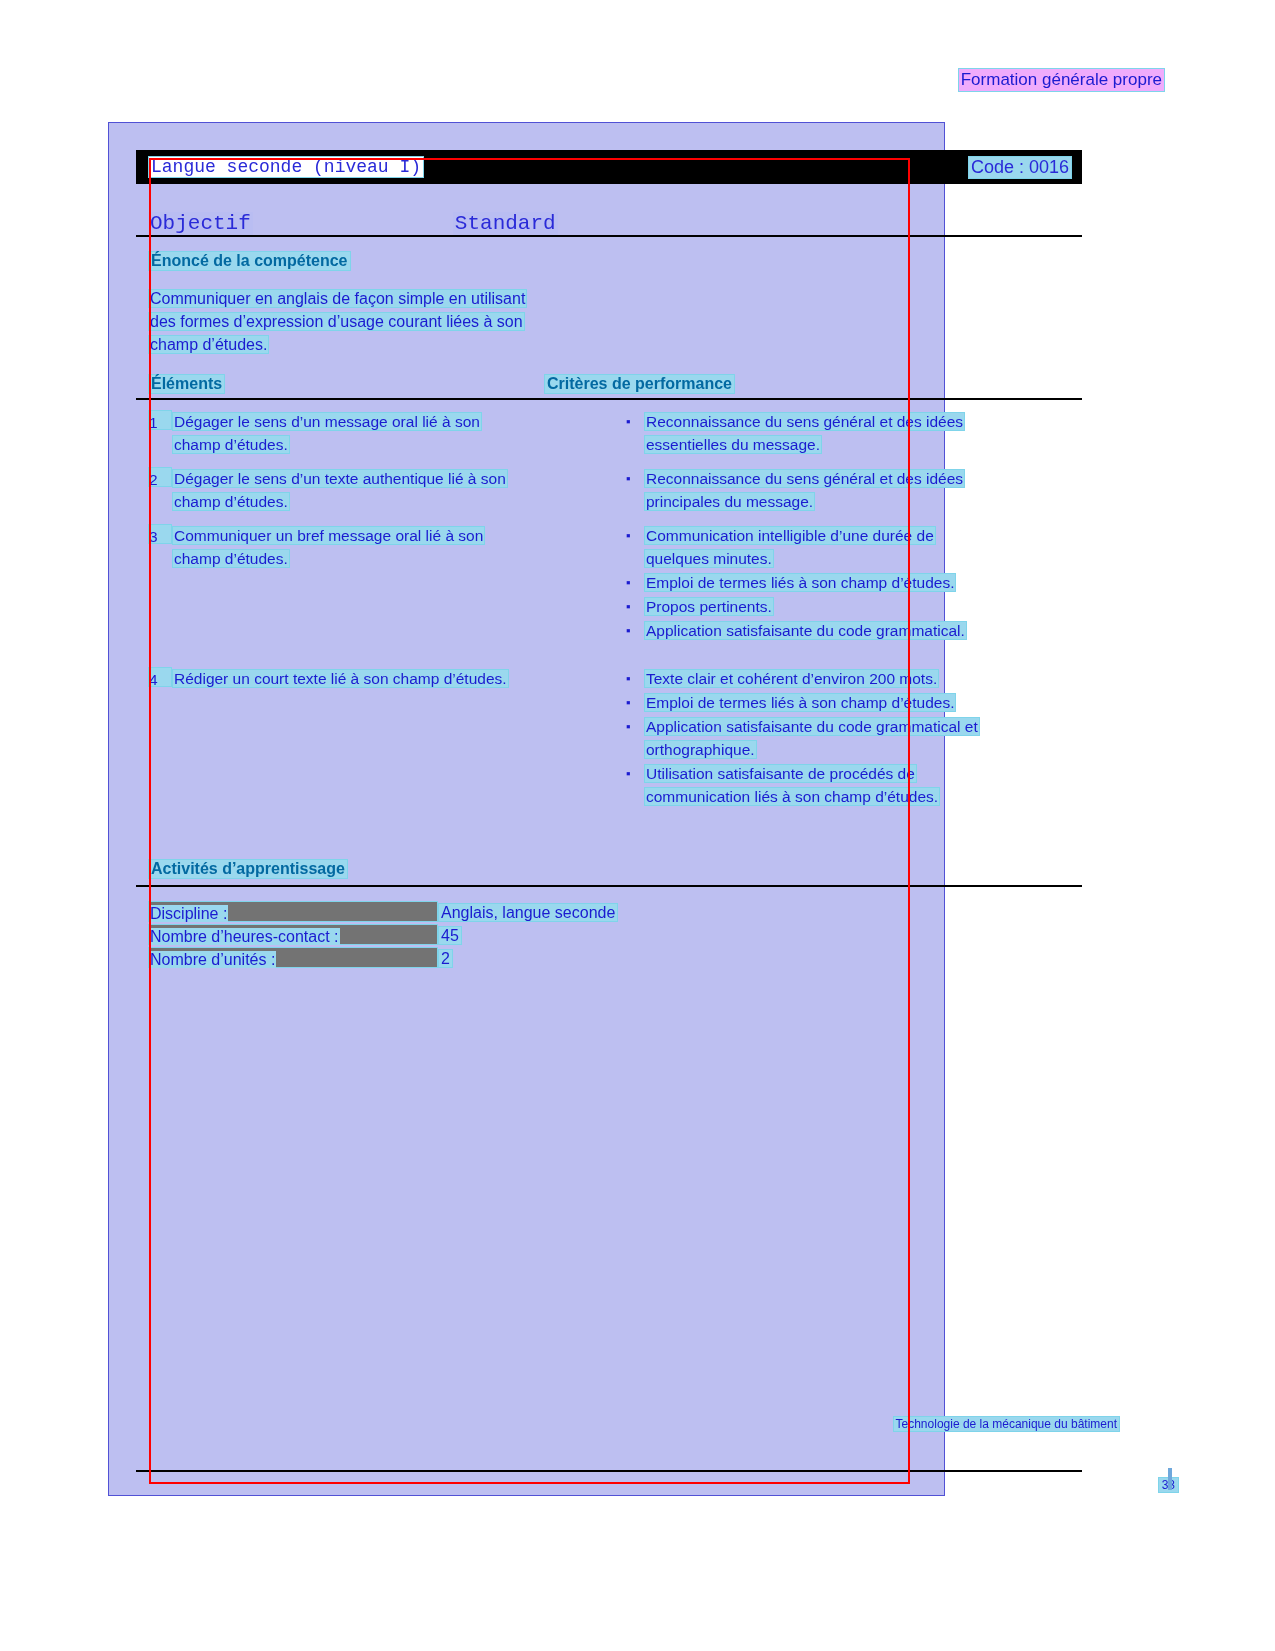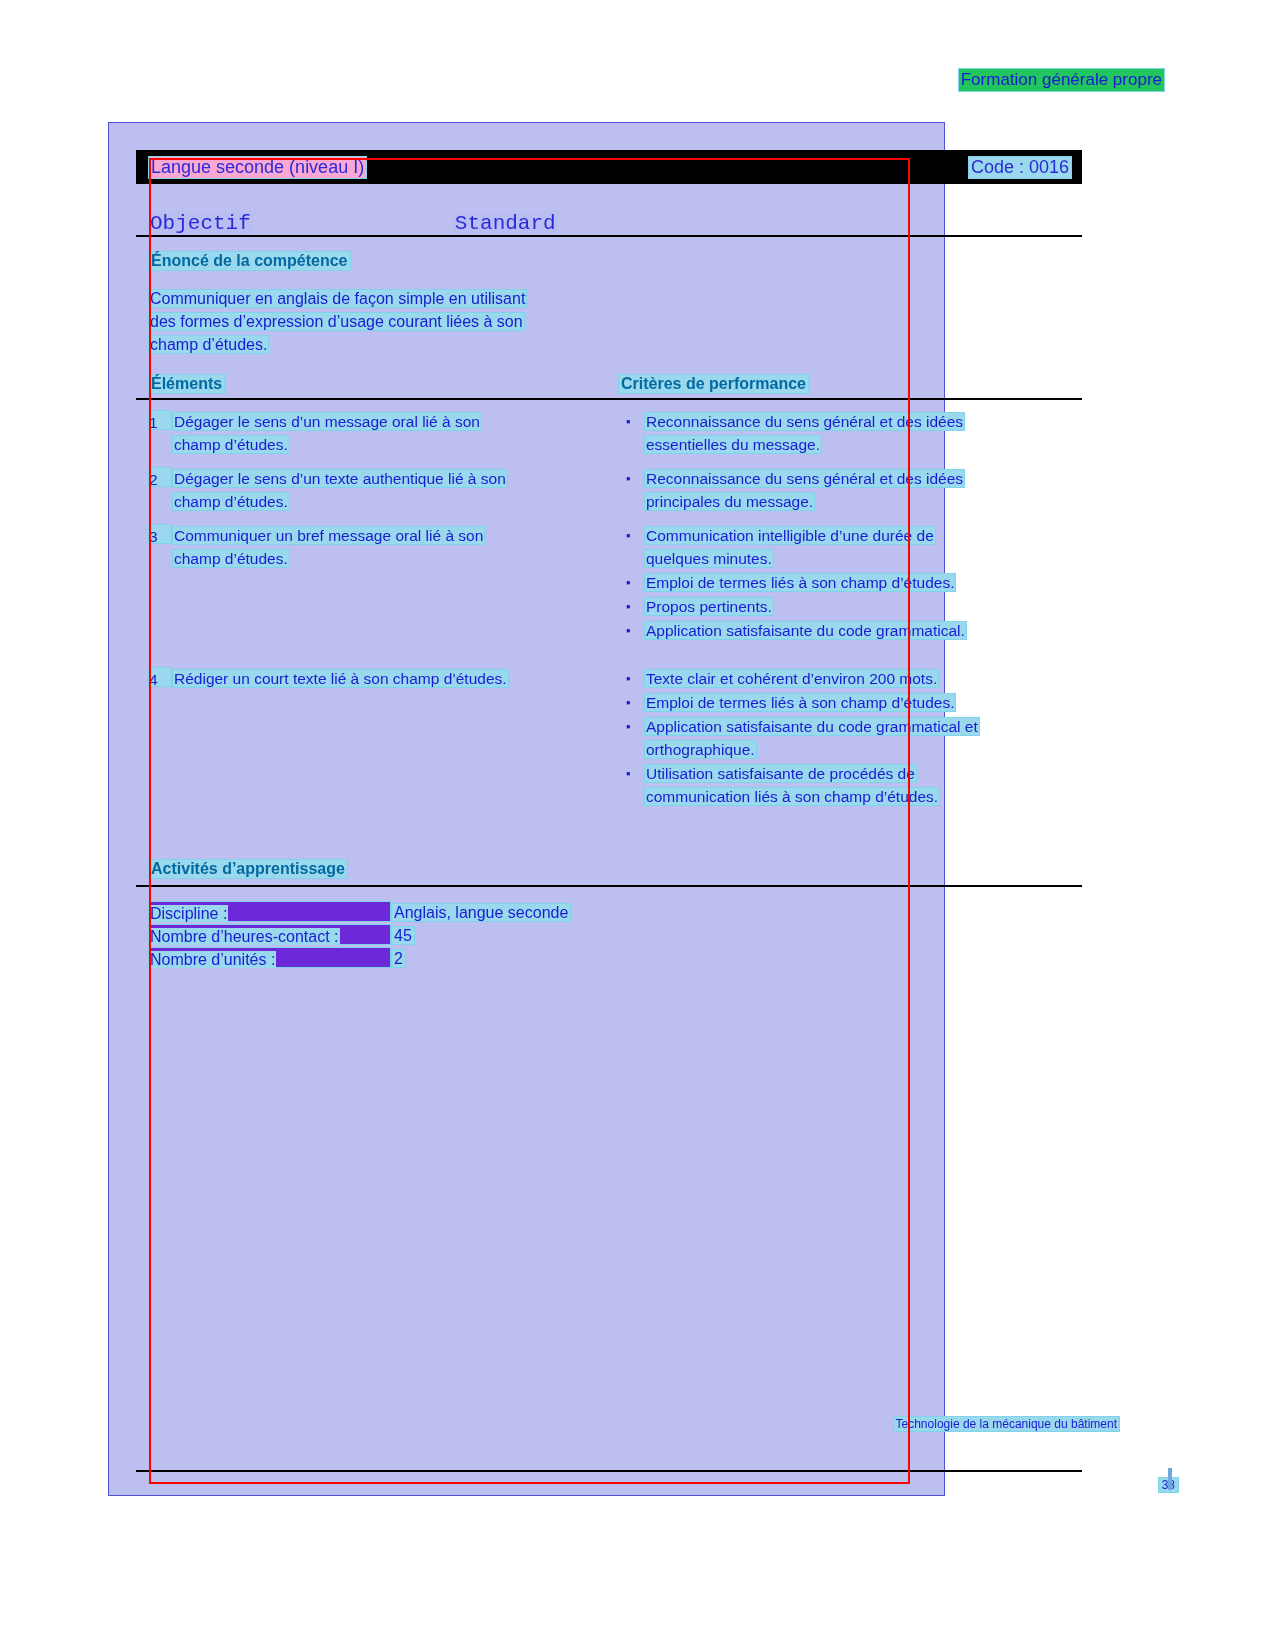--- a/index.html
+++ b/index.html
@@ -16,21 +16,21 @@
   }
 
   
   .running-head {
     position: absolute;
     top: 68px;
     right: 110px;
     font-family: "Liberation Sans", sans-serif;
     font-size: 17px;
     color: #1b1bd0;
-    background: #22c55e;
+    background: #f0abfc;
     padding: 1px 2px;
     white-space: nowrap;
     border: 1px solid #7fd4ea;
   }
 
   
   .selection-block {
     position: absolute;
     left: 108px;
     top: 122px;
@@ -68,24 +68,24 @@
     height: 34px;
     background: #000000;
     color: #ffffff;
     display: flex;
     align-items: center;
     justify-content: space-between;
     padding: 0 10px 0 12px;
     box-sizing: border-box;
   }
   .title-bar .course-title {
-    font-family: Liberation Sans, sans-serif;
+    font-family: Liberation Mono, monospace;
     font-size: 18px;
     color: #2a2ad8;
-    background: #f9a8d4;
+    background: #ffffff;
     padding: 0 2px;
     border: 1px solid #7fd4ea;
   }
   .title-bar .code {
     font-family: "Liberation Sans", sans-serif;
     font-size: 18px;
     color: #2a2ad8;
     background: #9ad8ee;
     padding: 0 2px;
     border: 1px solid #7fd4ea;
@@ -141,21 +141,21 @@
     border: 1px solid #7fd4ea;
   }
 
   .block-competence { padding: 14px 12px 10px 12px; }
   .block-competence .txtline { margin: 0; }
 
   .head-row {
     display: flex;
     padding: 8px 0 4px 12px;
   }
-  .head-row .h1 { width: 470px; }
+  .head-row .h1 { width: 396px; }
 
   
   .ec-table { width: 100%; }
   .ec-row {
     display: flex;
     padding: 10px 0 0 12px;
   }
   .ec-left {
     width: 478px;
     box-sizing: border-box;
@@ -209,22 +209,22 @@
   
   .activities-head { padding: 14px 0 6px 12px; }
   .act-table {
     padding: 14px 0 0 12px;
     font-family: "Liberation Sans", sans-serif;
     font-size: 16px;
     color: #1b1bd0;
   }
   .act-row { display: flex; line-height: 23px; }
   .act-key {
-    width: 243px;
-    background: #6d28d9;
+    width: 290px;
+    background: #737373;
     border: 1px solid #7fd4ea;
     box-sizing: border-box;
     height: 21px;
     position: relative;
   }
   .act-key span { background: #9ad8ee; padding: 0 1px;}
   .act-val span { background: #9ad8ee; padding: 0 2px; border: 1px solid #7fd4ea;}
 
   
   .footer-rule {

